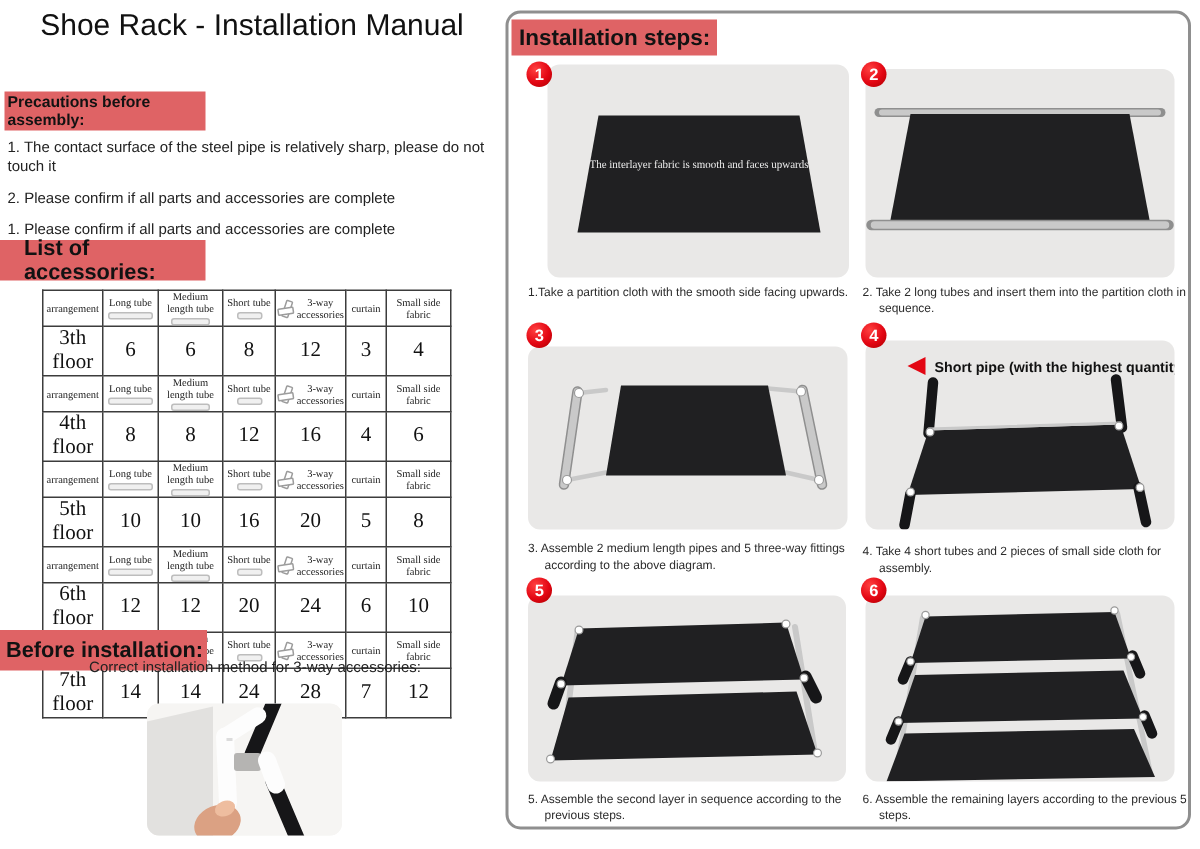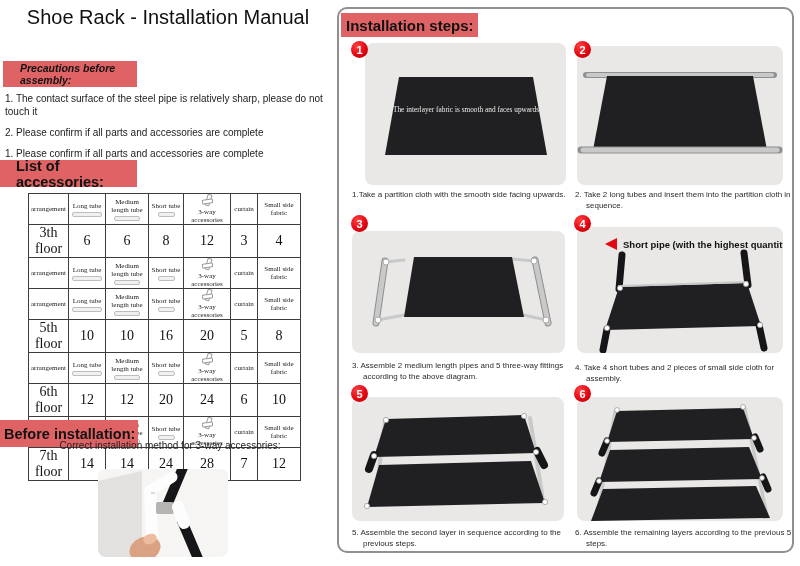--- a/index.html
+++ b/index.html
@@ -9,37 +9,37 @@
   }
   html,body{margin:0;padding:0;background:#fff;}
   .canvas{position:relative;width:800px;height:566px;background:#fff;overflow:hidden;
           font-family:"Liberation Sans",sans-serif;color:var(--text-dark);}
 
   
   .title{position:absolute;left:0;top:6px;width:336px;text-align:center;
          font-size:20px;font-weight:400;color:#111;}
   .redhead{position:absolute;background:var(--accent-red);color:#121212;font-weight:bold;
            display:flex;align-items:center;box-sizing:border-box;}
-  #h-prec{left:3px;top:61px;width:134px;height:26px;font-size:10.5px;padding-left:17px;font-style:italic;}
+  #h-prec{left:3px;top:61px;width:134px;height:26px;font-size:10.5px;padding-left:2px;}
   #h-list{left:0;top:160px;width:137px;height:27px;font-size:14.5px;padding-left:16px;}
   #h-before{left:0;top:420px;width:138px;height:27px;font-size:14.5px;padding-left:4px;}
   #h-steps{left:341px;top:13px;width:137px;height:24px;font-size:15px;padding-left:5px;}
 
   .notes{position:absolute;left:5px;top:92px;width:330px;}
   .note{font-size:10px;line-height:13px;margin-bottom:8px;color:#222;}
 
   #acc{position:absolute;left:28px;top:193px;width:272px;border-collapse:collapse;
        table-layout:fixed;font-family:"Liberation Serif",serif;}
   #acc td{border:1px solid var(--table-border);text-align:center;vertical-align:middle;
           padding:0;overflow:hidden;}
   #acc tr.hdr{height:24px;} #acc tr.hdr td{font-size:7px;line-height:1.15;color:#1a1a1a;}
   #acc tr.data{height:20px;} #acc tr.data td{font-size:14px;color:#111;}
   #acc td.floor{font-size:7px;}
   .cw{display:flex;flex-direction:column;align-items:center;justify-content:center;gap:2px;}
-  .cw.row{flex-direction:column;gap:2px;padding:0 1px;}
+  .cw.row{flex-direction:row;gap:2px;padding:0 1px;}
   .pipe{display:block;height:3px;background:#f0f0f0;border:1px solid #bdbdbd;border-radius:2px;}
   .pipe.long{width:28px;}.pipe.med{width:24px;}.pipe.short{width:15px;}
   .tw{position:relative;width:11px;height:12px;flex:0 0 auto;}
   .tw::before{content:"";position:absolute;left:4px;top:0;width:3px;height:10px;background:#fff;
               border:1px solid #9c9c9c;border-radius:1px;transform:rotate(18deg);}
   .tw::after{content:"";position:absolute;left:0;top:5px;width:9px;height:3px;background:#fff;
              border:1px solid #9c9c9c;border-radius:1px;transform:rotate(-8deg);}
 
   .method{position:absolute;left:40px;top:440px;width:260px;font-size:10px;color:#222;text-align:center;}
   .photo{position:absolute;left:98px;top:469px;width:130px;height:88px;border-radius:8px;
@@ -190,20 +190,29 @@
             <div class="cw">
               <span class="lbl">curtain</span>
             </div>
           </td>
           <td>
             <div class="cw">
               <span class="lbl">Small side fabric</span>
             </div>
           </td>
         </tr>
+        <tr class="data">
+          <td class="floor">4th floor</td>
+          <td>8</td>
+          <td>8</td>
+          <td>12</td>
+          <td>16</td>
+          <td>4</td>
+          <td>6</td>
+        </tr>
         <tr class="hdr">
           <td>
             <div class="cw">
               <span class="lbl">arrangement</span>
             </div>
           </td>
           <td>
             <div class="cw">
               <span class="lbl">Long tube</span>
               <span class="pipe long"></span>

